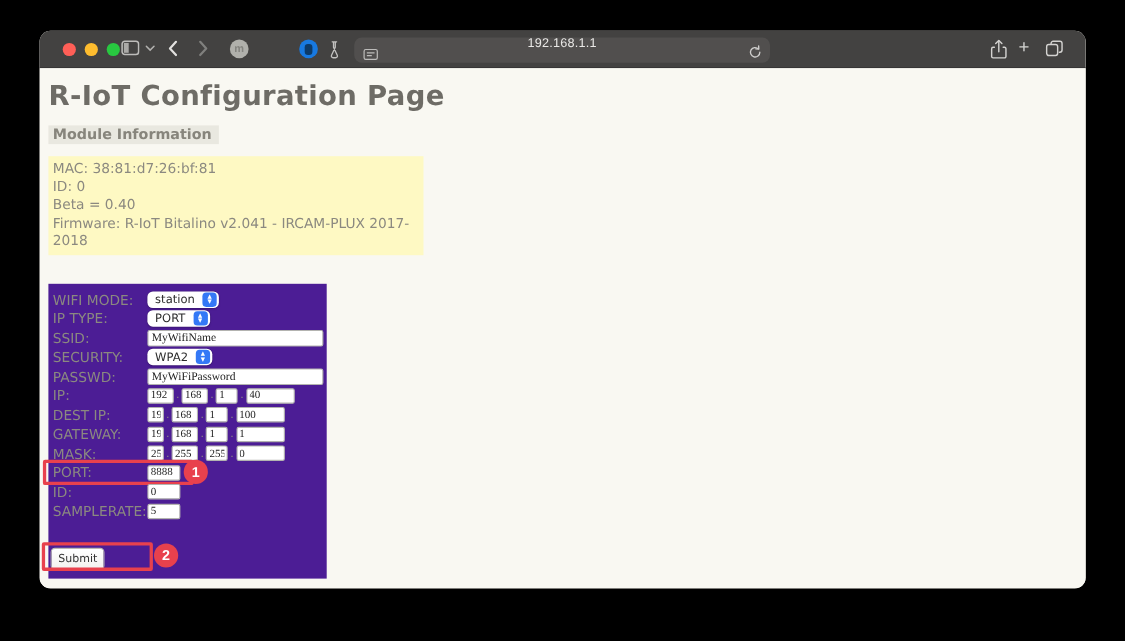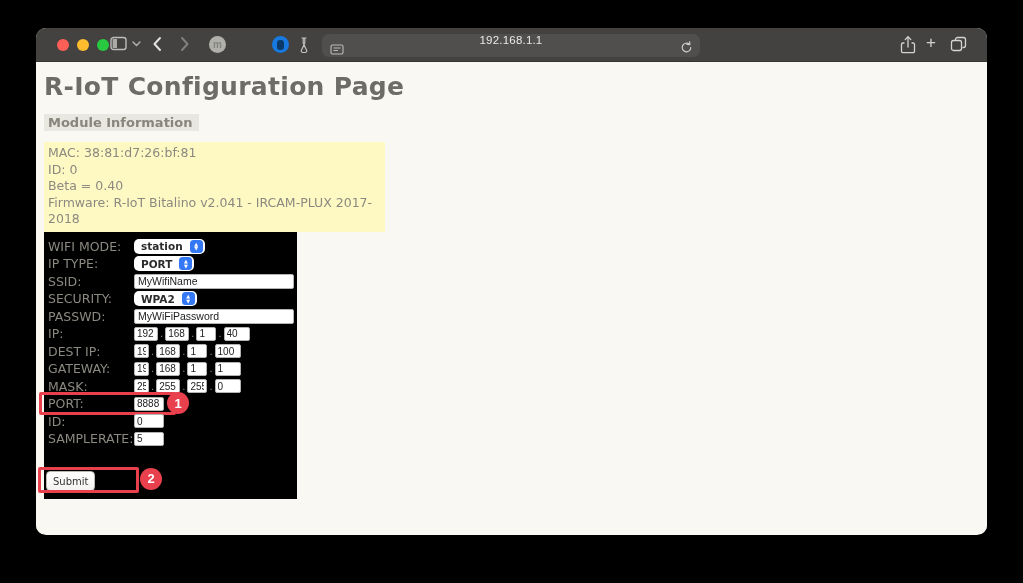--- a/index.html
+++ b/index.html
@@ -60,48 +60,48 @@
   .section-heading {
     display:table; margin:12px 0 0 0; padding:1px 6px 1px 4px;
     background:#e9e8e0; color:#87857c; font-size:13px; font-weight:bold;
   }
   .section-heading.second { margin-top:25px; }
   .info-box {
     margin-top:11px; width:341px; background:#fef9c3; color:#8b8980;
     font-size:12.5px; line-height:16.5px; padding:3px 4px 4px 4px;
   }
   .form-box {
-    margin-top:0; width:253px; background:#000000;
+    margin-top:26px; width:253px; background:#4c1d95;
     padding:6px 0 8px 4px; position:relative;
   }
   .frow { display:flex; align-items:center; height:17.5px; position:relative; }
   .frow .lbl { flex:0 0 86px; font-size:12.5px; color:#8b8980; }
-  input { font-family:Liberation Sans, sans-serif; color:#222; }
+  input { font-family:Liberation Serif, serif; color:#222; }
   .text-input {
     width:160px; height:15px; font-size:10.5px; padding:0 3px;
     border:1px solid #b3b3b0; border-radius:2px; background:#fff;
   }
   .sm-input {
     height:14px; font-size:10px; padding:0 2px;
     border:1px solid #b3b3b0; border-radius:2px; background:#fff; overflow:hidden;
   }
   .oct  { width:24px; }
   .oct.narrow { width:15px; }
   .oct.o3 { width:20px; }
-  .oct.o4 { width:26px; }
+  .oct.o4 { width:44px; }
   .w30 { width:30px; }
   .port-input { }
   .dot { font-size:10px; color:#8b8980; margin:0 2px; }
   
   .mac-select {
     display:inline-flex; align-items:center; background:#fff; cursor:default;
     border-radius:5px; padding:1px 2px 1px 7px;
     box-shadow:0 0 0 .5px rgba(0,0,0,.12), 0 1px 2px rgba(0,0,0,.18);
   }
-  .mac-select .val { font-size:10.5px; font-weight:bold; color:#2b2b2b; margin-right:7px; }
+  .mac-select .val { font-size:10.5px; font-weight:normal; color:#2b2b2b; margin-right:7px; }
   .mac-select .arrows {
     width:13px; height:13px; background:#3478f6; border-radius:3.5px;
     display:flex; flex-direction:column; align-items:center; justify-content:center;
     color:#fff;
   }
   .mac-select .arrows i { font-style:normal; font-size:5px; line-height:4.6px; }
   
   .submit-wrap { position:relative; display:inline-block; margin:22px 0 0 -2px; }
   .submit-btn {
     font-family:"DejaVu Sans",sans-serif; font-size:10px; color:#333;

